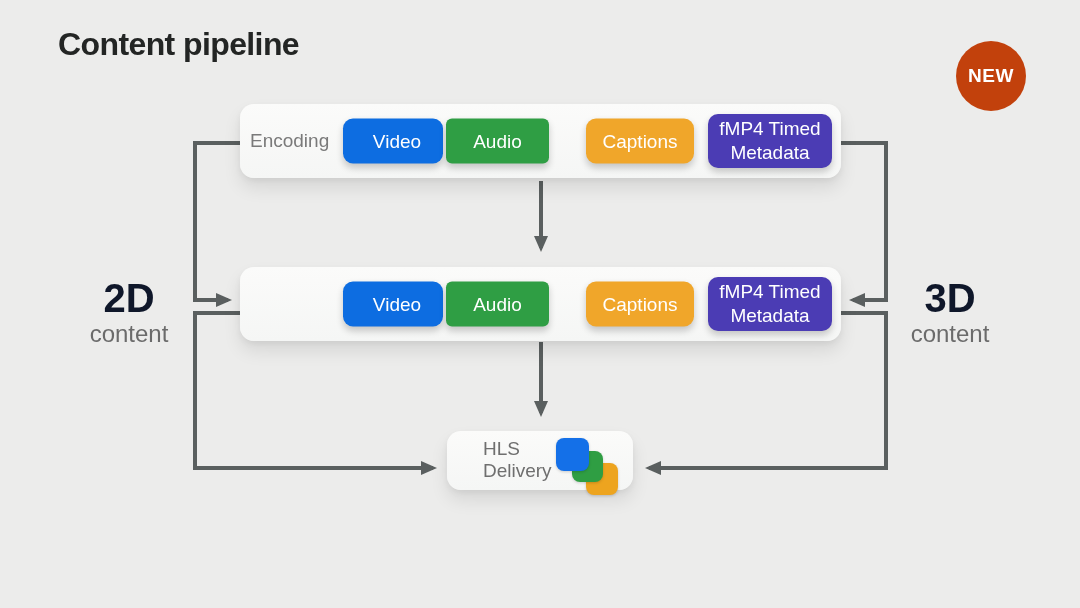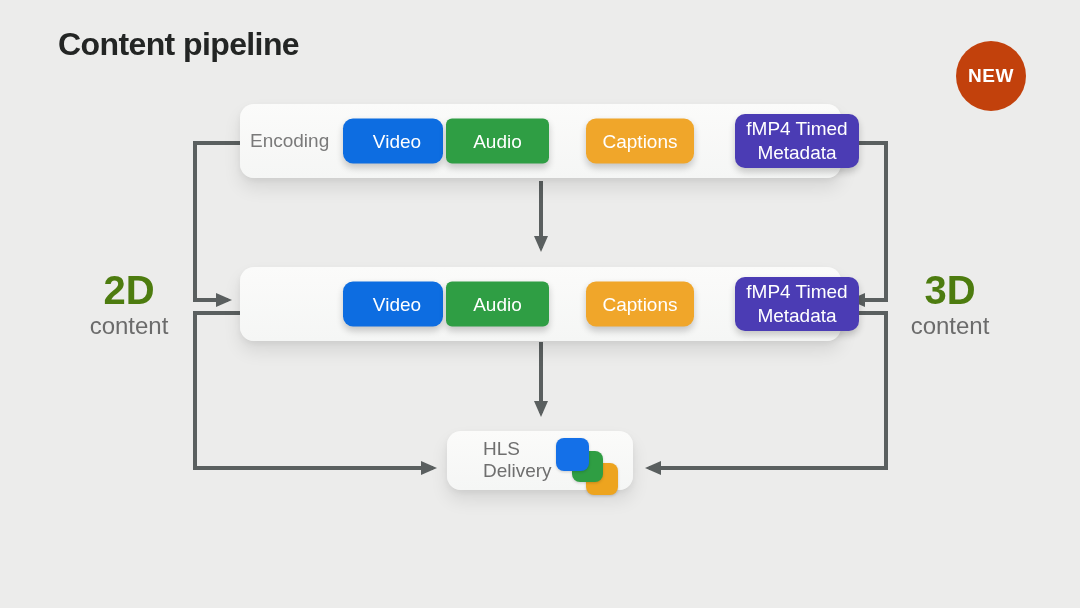--- a/index.html
+++ b/index.html
@@ -83,21 +83,21 @@
     text-align: center;
     color: #ffffff;
     font-size: 19px;
     font-weight: 500;
     line-height: 1.25;
     box-shadow: 0 4px 7px rgba(0,0,0,0.20);
   }
   .pill-video    { left: 103px; width: 100px; padding-left: 8px; }
   .pill-audio    { left: 206px; width: 103px; border-radius: 6px; }
   .pill-captions { left: 346px; width: 108px; }
-  .pill-metadata { left: 495px; width: 124px; height: 54px; padding: 4px 4px; }
+  .pill-metadata { left: 468px; width: 124px; height: 54px; padding: 4px 4px; }
 
   .delivery-label {
     position: absolute;
     left: 36px;
     top: 50%;
     transform: translateY(-50%);
     width: 72px;
     font-size: 19px;
     line-height: 1.2;
     color: #6f6f6f;
@@ -118,21 +118,22 @@
     top: 270px;
     width: 132px;
     text-align: center;
   }
   .side-label-left  { left: 63px; }
   .side-label-right { left: 884px; }
   .side-heading {
     font-size: 40px;
     font-weight: 700;
     line-height: 1.0;
-    color: #4d7c0f;
+    color: #0f172a;
+    margin-top: 8px;
   }
   .side-subheading {
     font-size: 24px;
     line-height: 1.15;
     margin-top: 2px;
     color: #6b6b6b;
   }
 </style>
 </head>
 <body>

